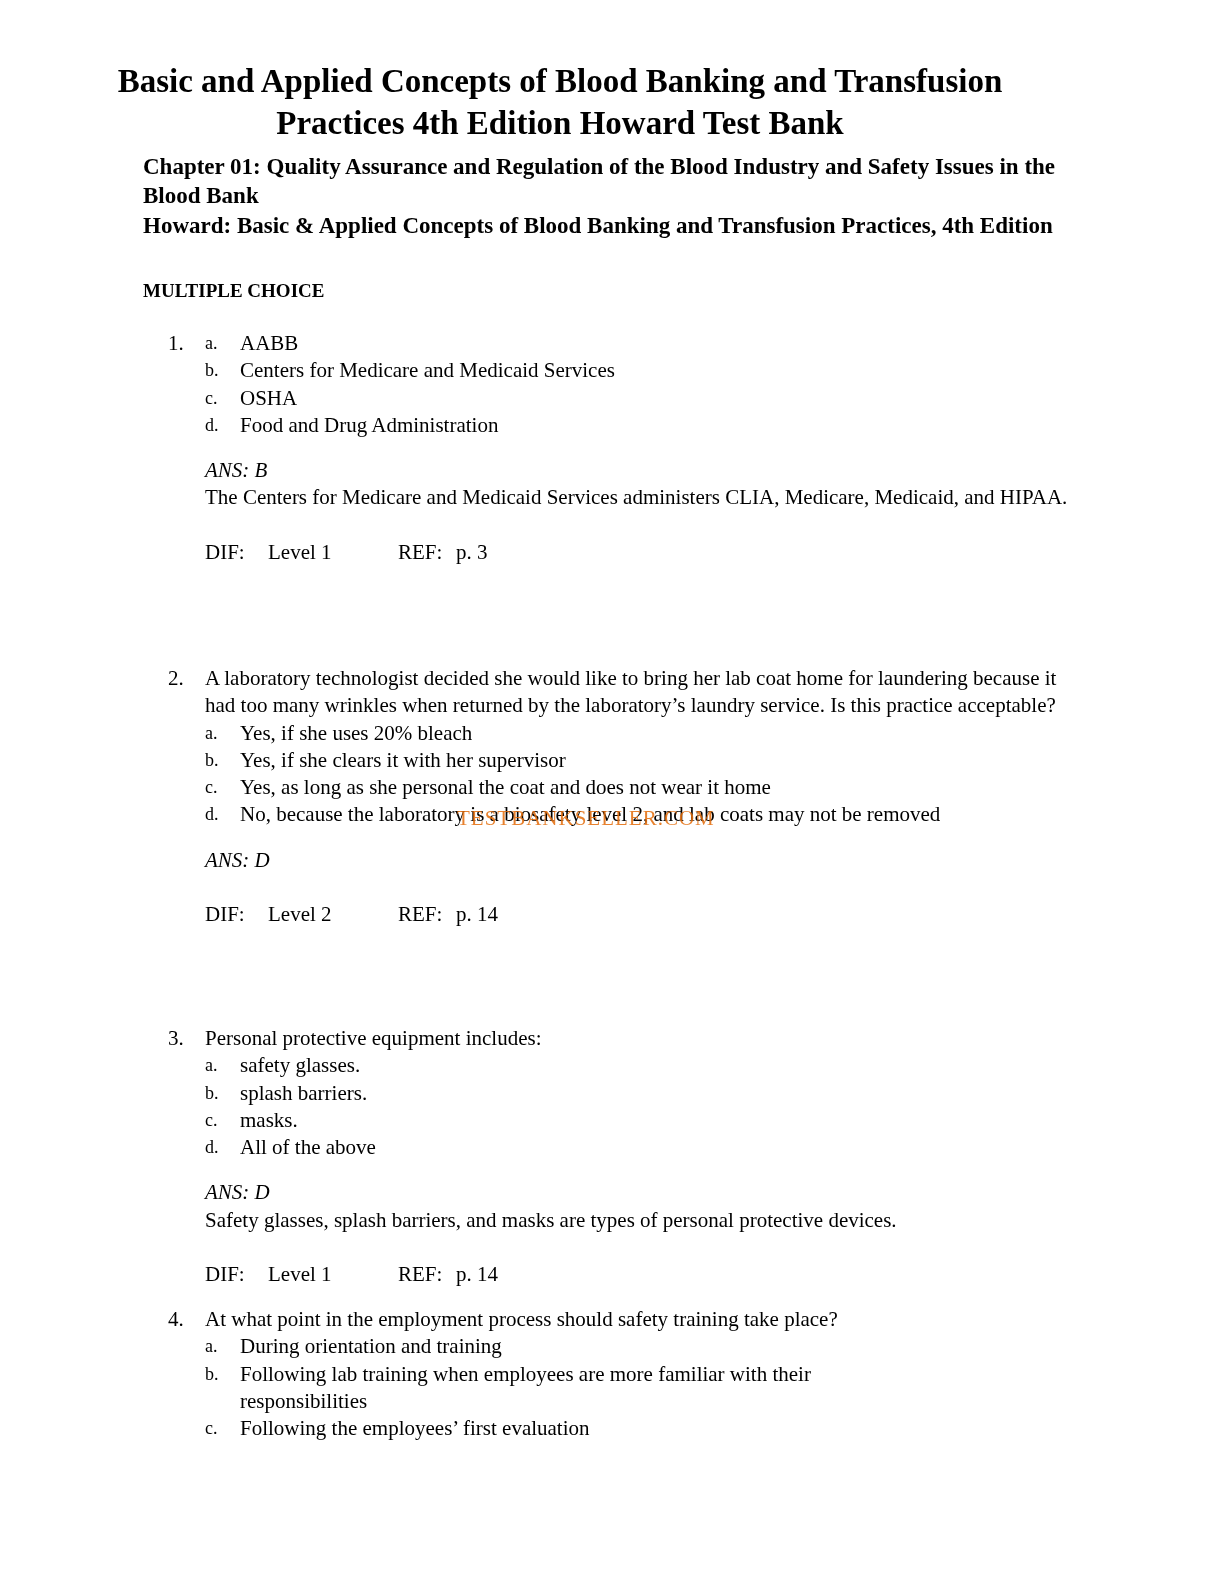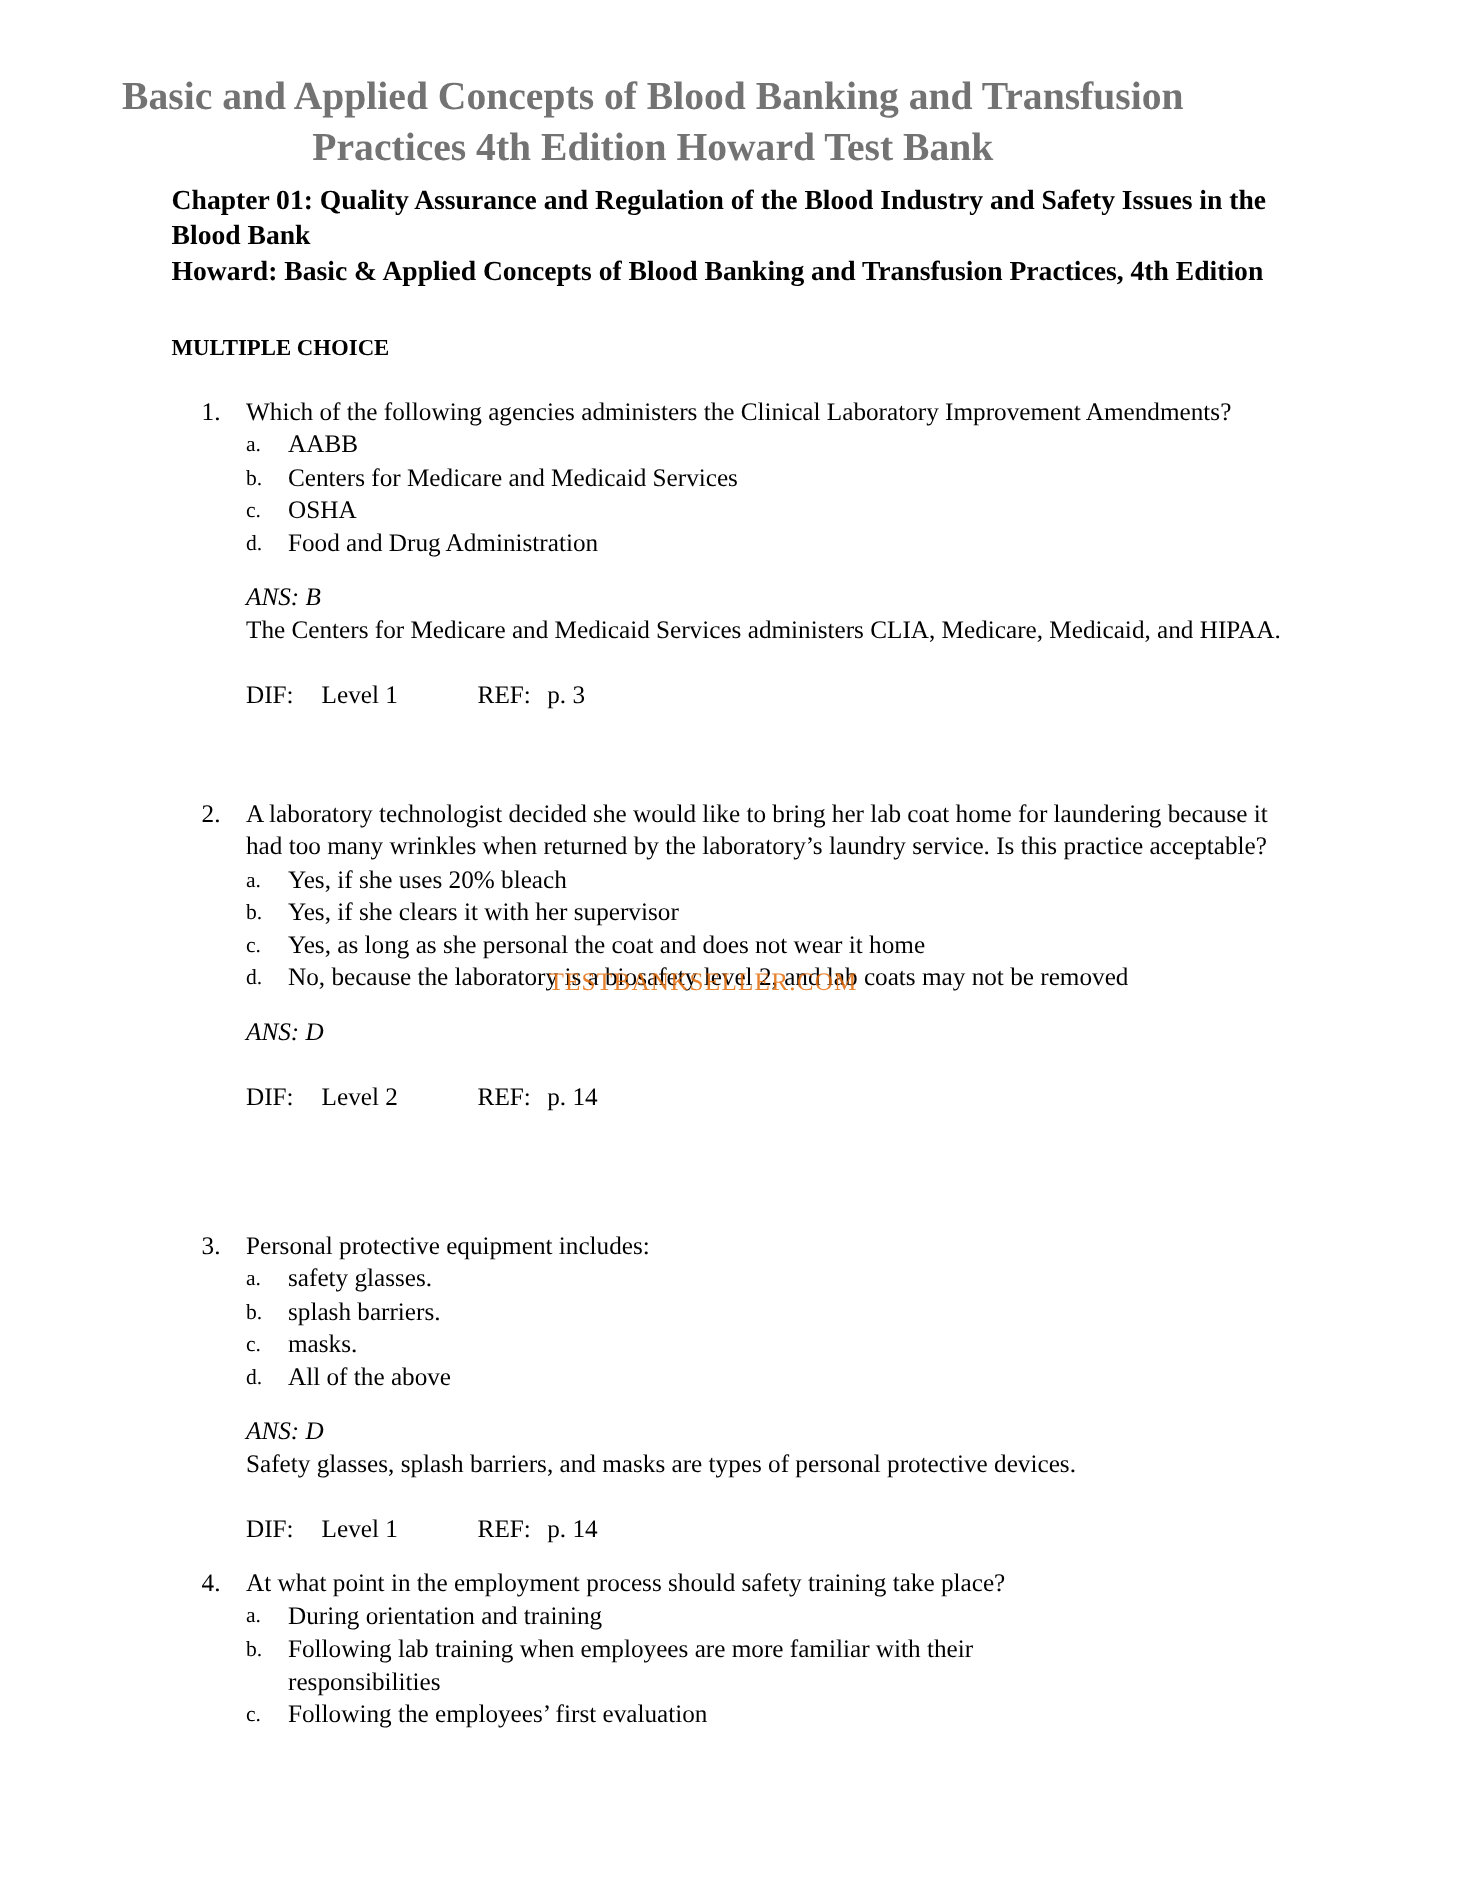--- a/index.html
+++ b/index.html
@@ -1,19 +1,19 @@
 <!DOCTYPE html>
 <html><head>
   <meta charset="utf-8">
   <style>
     html, body { margin: 0; padding: 0; background: #ffffff; }
     body { width: 1224px; height: 1584px; position: relative; overflow: hidden;
            font-family: "Liberation Serif", "DejaVu Serif", serif; color: #000; }
-    .title { position: absolute; left: 0; width: 1088px; top: 60px; text-align: center;
-             color: #737373; font-weight: bold; font-size: 33px; line-height: 42px; }
+    .title { position: absolute; left: 16px; width: 1088px; top: 60px; text-align: center;
+             color: #000000; font-weight: bold; font-size: 33px; line-height: 42px; }
     .subhead { position: absolute; left: 143px; width: 970px; font-weight: bold; font-size: 23px; line-height: 29px; }
     .section { position: absolute; left: 143px; top: 280px; font-weight: bold; font-size: 19px; }
     .q { position: absolute; left: 168px; width: 920px; font-size: 21px; line-height: 27.3px; }
     .qnum { position: absolute; left: 0; top: 0; }
     .qtext { margin-left: 37px; }
     .opts { margin-left: 37px; }
     .opt { display: flex; }
     .opt .ol { width: 35px; font-size: 18px; flex: none; }
     .opt .ot { flex: 1; }
     .ans { margin-left: 37px; margin-top: 18px; font-style: italic; }
@@ -30,21 +30,20 @@
   <div>Basic and Applied Concepts of Blood Banking and Transfusion</div>
   <div>Practices 4th Edition Howard Test Bank</div>
 </div>
 
 <div class="subhead" style="top:152px;">Chapter 01: Quality Assurance and Regulation of the Blood Industry and Safety Issues in the Blood Bank</div>
 <div class="subhead" style="top:200px;margin-top:11px;">Howard: Basic &amp; Applied Concepts of Blood Banking and Transfusion Practices, 4th Edition</div>
 <div class="section">MULTIPLE CHOICE</div>
 
 <div class="q" style="top:330px;">
   <span class="qnum">1.</span>
-  <div class="qtext">Which of the following agencies administers the Clinical Laboratory Improvement Amendments?</div>
   <div class="opts">
     <div class="opt">
         <span class="ol">a.</span>
         <span class="ot">AABB</span>
       </div>
     <div class="opt">
         <span class="ol">b.</span>
         <span class="ot">Centers for Medicare and Medicaid Services</span>
       </div>
     <div class="opt">

